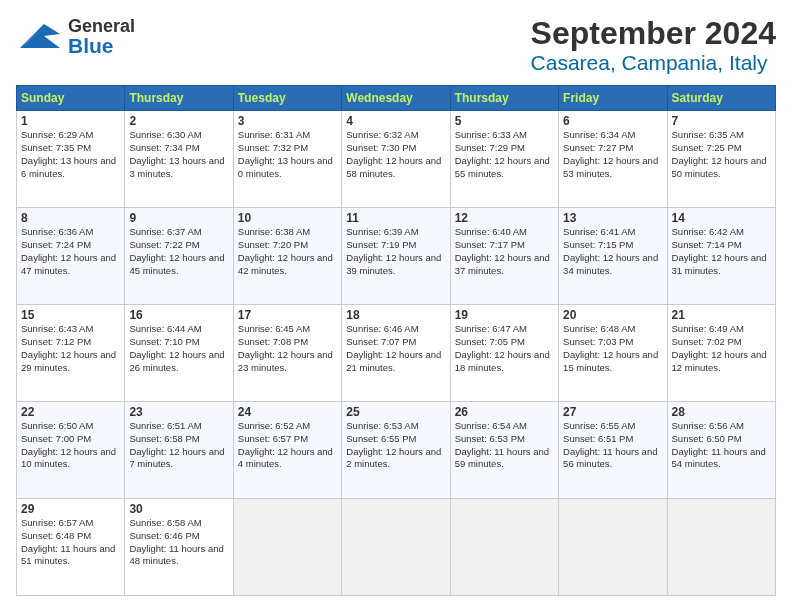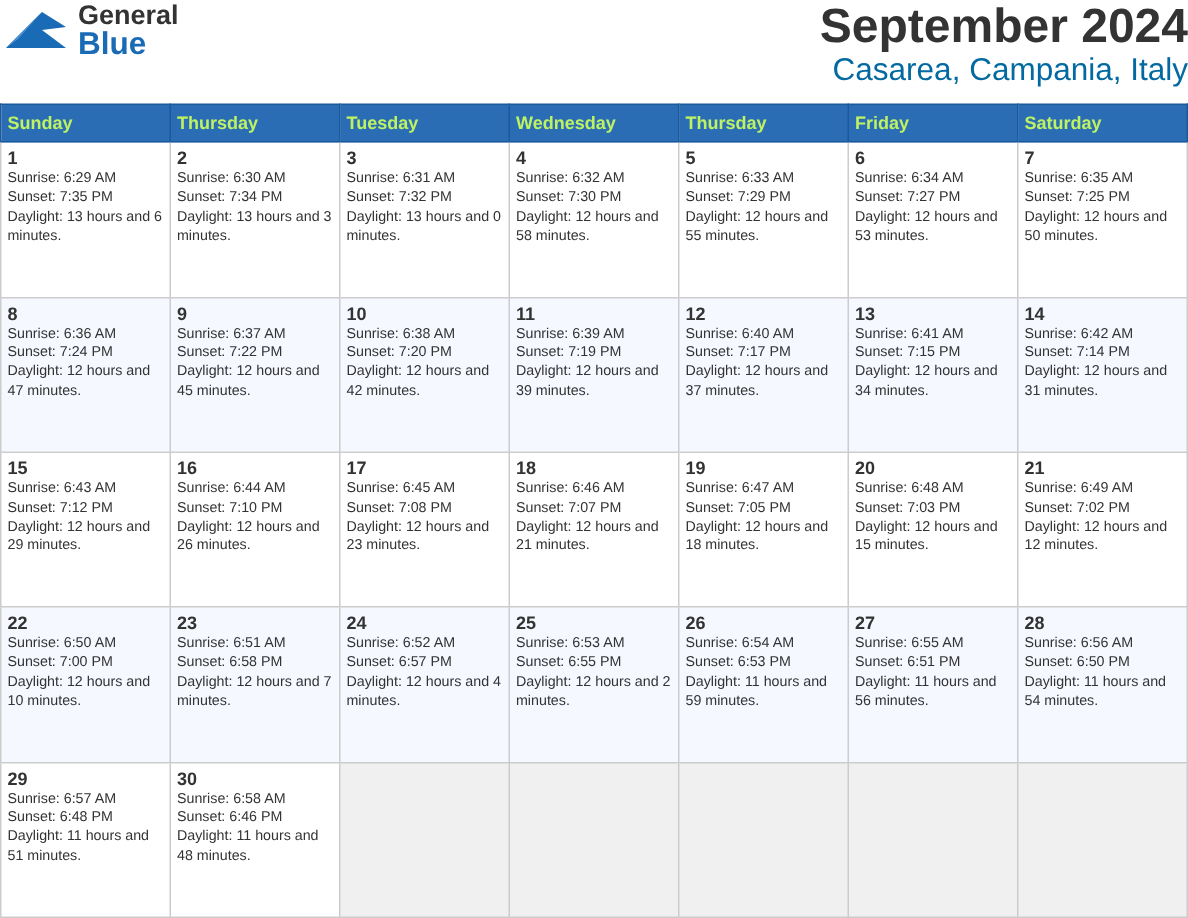--- a/index.html
+++ b/index.html
@@ -6,31 +6,31 @@
     body {
       font-family: Arial, sans-serif;
       background: #fff;
       width: 792px;
       height: 612px;
       overflow: hidden;
     }
     .page {
       width: 792px;
       height: 612px;
+      padding: 16px;
       display: flex;
       flex-direction: column;
     }
     .header {
       display: flex;
       justify-content: space-between;
       align-items: flex-start;
       margin-bottom: 10px;
     }
     .title-block {
-      text-align: right;
     }
     .month-title {
       font-size: 32px;
       font-weight: bold;
       color: #333;
       line-height: 1.1;
     }
     .location {
       font-size: 21px;
       color: #0369a1;

